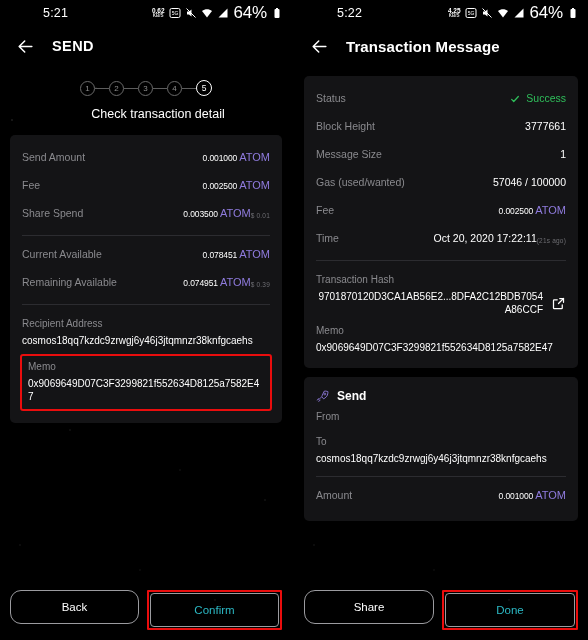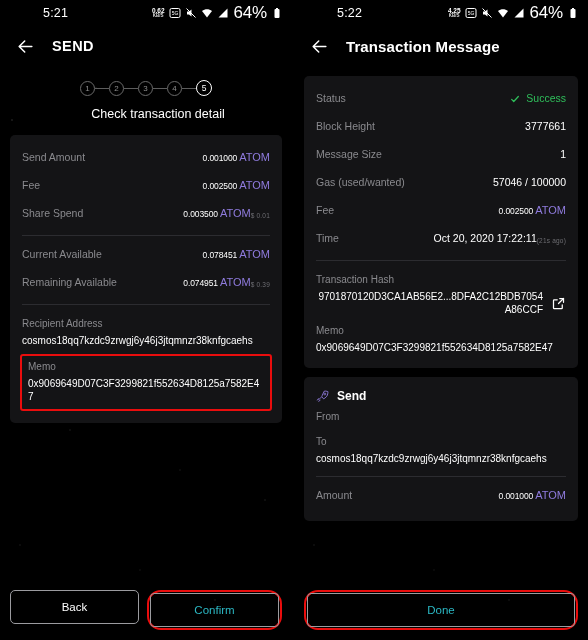--- a/index.html
+++ b/index.html
@@ -260,40 +260,40 @@
     left: 0; right: 0;
     bottom: 10px;
     display: flex;
     gap: 8px;
     padding: 0 10px;
     box-sizing: border-box;
   }
   .btn {
     flex: 1;
     height: 34px;
-    border-radius: 5px;
+    border-radius: 11px;
     border: 1px solid #9b9b9f;
     background: transparent;
     color: #ffffff;
     font-size: 11.5px;
     display: flex;
     align-items: center;
     justify-content: center;
     cursor: pointer;
     box-sizing: border-box;
     font-family: "Liberation Sans", sans-serif;
   }
   .btn.primary { color: #2bb8c4; }
   .btn-wrap {
     flex: 1;
     display: flex;
   }
   .btn-wrap.highlight {
     border: 2px solid #ea0d0d;
-    border-radius: 14px;
+    border-radius: 1px;
     padding: 1px;
     box-sizing: border-box;
   }
   .btn-wrap.highlight .btn { border-radius: 4px; }
 </style>
 </head>
 <body>
 
 <div class="screens">
 
@@ -533,19 +533,22 @@
 
       <div class="divider" style="margin-top:9px"></div>
 
       <div class="row">
         <span class="row-label">Amount</span>
         <span class="row-value"><span class="amt">0.001000</span><span class="atom">ATOM</span></span>
       </div>
     </div>
 
     <div class="bottom-bar">
+      <div class="btn-wrap">
+        <div class="btn">Share</div>
+      </div>
       <div class="btn-wrap highlight">
         <div class="btn primary">Done</div>
       </div>
     </div>
   </div>
 
 </div>
 
 </body></html>

